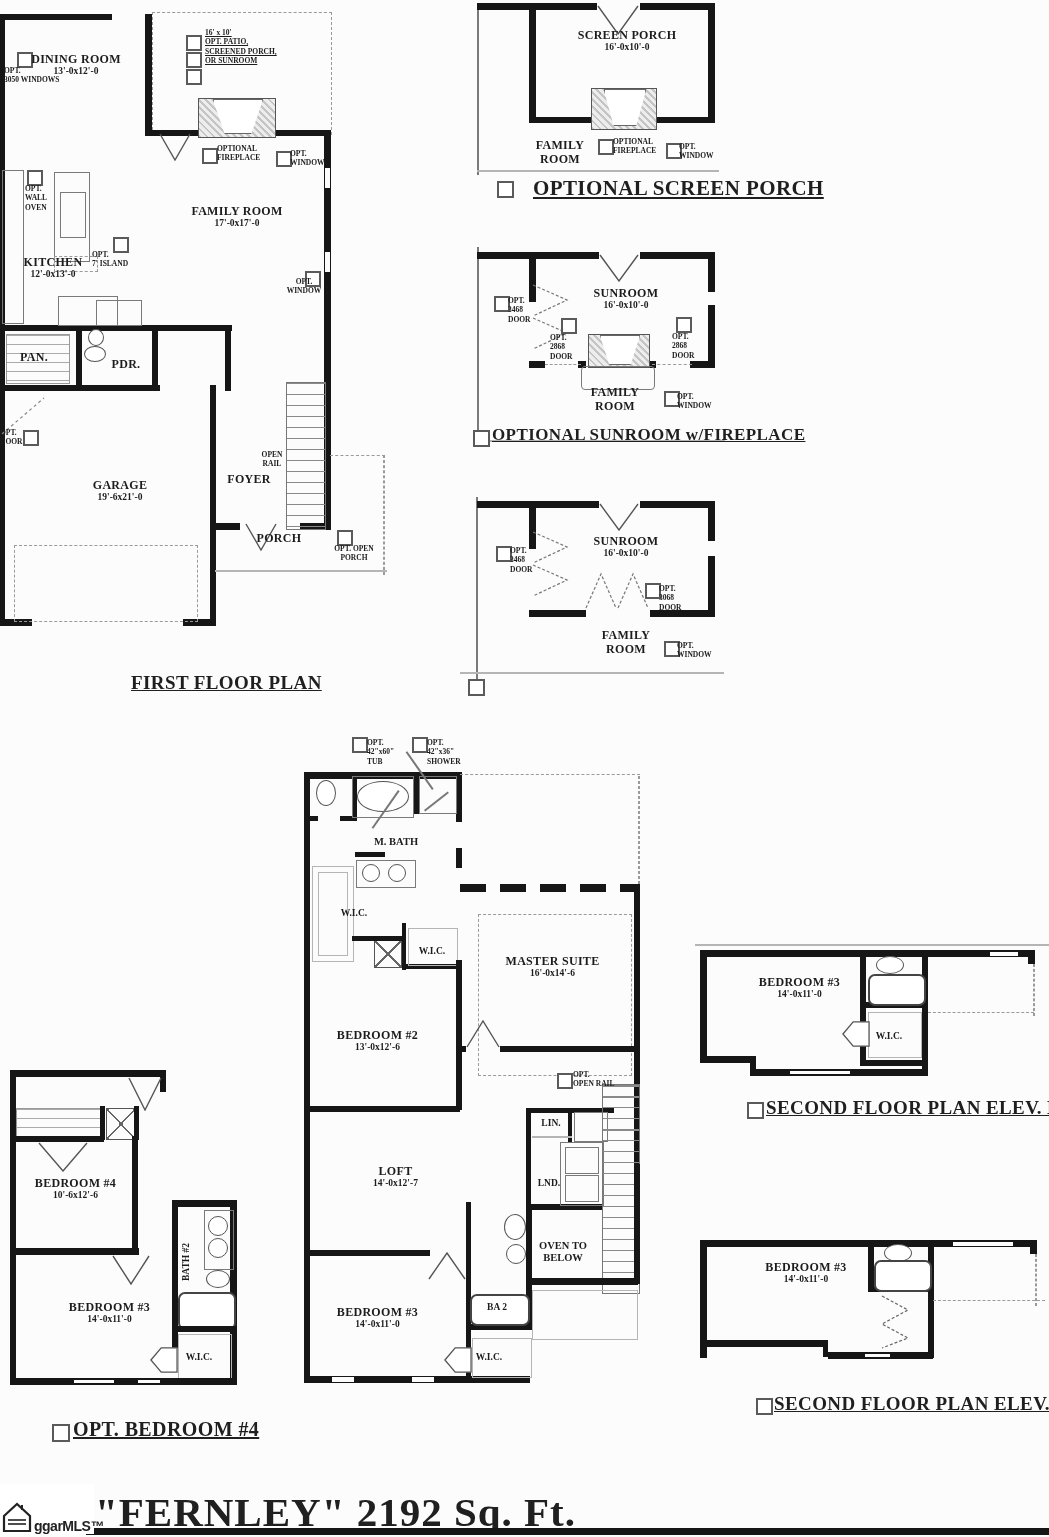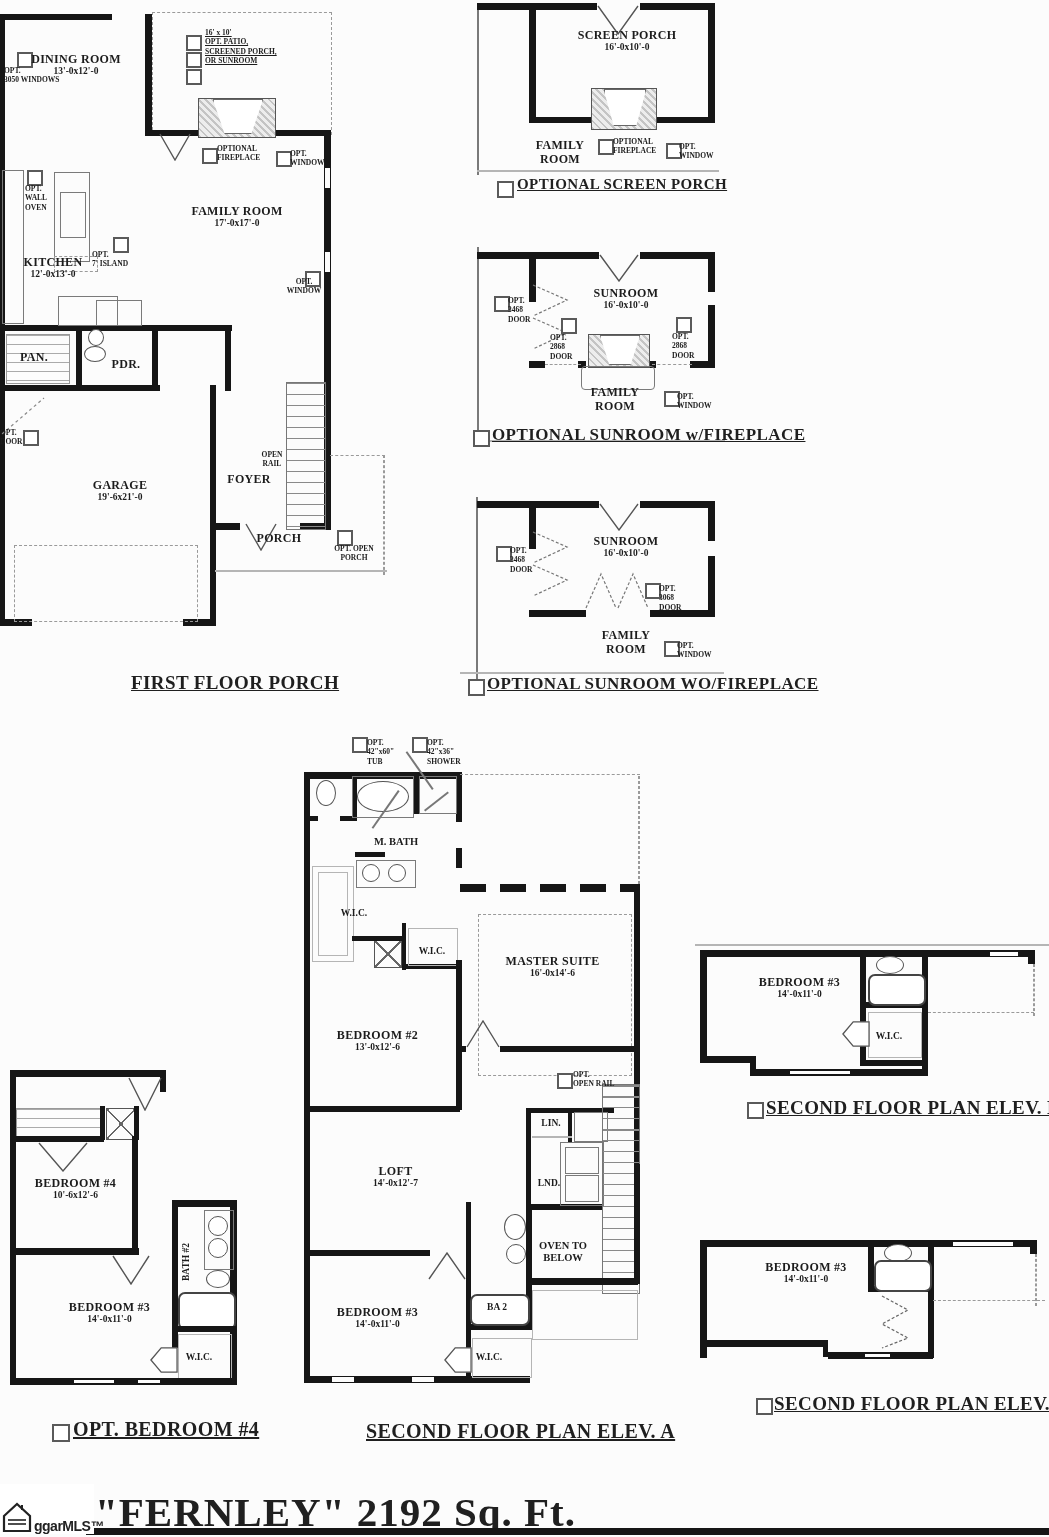--- a/index.html
+++ b/index.html
@@ -147,21 +147,21 @@
     <b class="lbl s7 left" style="left:0;top:428px;width:24px">OPT.
 DOOR</b>
     <b class="lbl room" style="left:84px;top:478px;width:72px">GARAGE
 19'-6x21'-0</b>
     <b class="lbl s7" style="left:250px;top:450px;width:44px">OPEN
 RAIL</b>
     <b class="lbl s12" style="left:222px;top:472px;width:54px">FOYER</b>
     <b class="lbl s12" style="left:250px;top:531px;width:58px">PORCH</b>
     <b class="lbl s7" style="left:324px;top:544px;width:60px">OPT. OPEN
 PORCH</b>
-    <b class="cap" style="left:131px;top:672px;font-size:19px">FIRST FLOOR PORCH</b>
+    <b class="cap" style="left:131px;top:672px;font-size:19px">FIRST FLOOR PLAN</b>
   </div>
 
   <div class="sec">
     <i class="tl" style="left:477px;top:3px;width:0;height:170px"></i>
     <i class="w" style="left:477px;top:3px;width:120px;height:7px"></i>
     <i class="w" style="left:640px;top:3px;width:75px;height:7px"></i>
     <i class="w" style="left:529px;top:3px;width:7px;height:119px"></i>
     <i class="w" style="left:708px;top:3px;width:7px;height:119px"></i>
     <i class="w" style="left:529px;top:117px;width:46px;height:6px"></i>
     <i class="w" style="left:575px;top:117px;width:140px;height:6px"></i>
@@ -176,21 +176,21 @@
     <i class="cb" style="left:666px;top:143px"></i>
     <b class="lbl room" style="left:577px;top:28px;width:100px">SCREEN PORCH
 16'-0x10'-0</b>
     <b class="lbl s7 left" style="left:613px;top:137px;width:50px">OPTIONAL
 FIREPLACE</b>
     <b class="lbl s7 left" style="left:679px;top:142px;width:40px">OPT.
 WINDOW</b>
     <b class="lbl s12" style="left:531px;top:138px;width:58px">FAMILY
 ROOM</b>
     <i class="cb" style="left:497px;top:181px;width:13px;height:13px"></i>
-    <b class="cap" style="left:517px;top:176px;font-size:15px">OPTIONAL SCREEN PORCH</b>
+    <b class="cap" style="left:533px;top:176px;font-size:21px">OPTIONAL SCREEN PORCH</b>
   </div>
 
   <div class="sec">
     <i class="tl" style="left:477px;top:247px;width:0;height:196px"></i>
     <i class="w" style="left:477px;top:252px;width:122px;height:7px"></i>
     <i class="w" style="left:640px;top:252px;width:75px;height:7px"></i>
     <i class="w" style="left:529px;top:252px;width:7px;height:50px"></i>
     <i class="w" style="left:708px;top:252px;width:7px;height:40px"></i>
     <i class="w" style="left:708px;top:305px;width:7px;height:62px"></i>
     <i class="w" style="left:529px;top:361px;width:16px;height:7px"></i>
@@ -264,21 +264,20 @@
 DOOR</b>
     <b class="lbl s7 left" style="left:659px;top:584px;width:30px">OPT.
 3068
 DOOR</b>
     <b class="lbl s12" style="left:596px;top:628px;width:60px">FAMILY
 ROOM</b>
     <b class="lbl s7 left" style="left:677px;top:641px;width:40px">OPT.
 WINDOW</b>
     <i class="tll" style="left:460px;top:672px;width:262px;height:0"></i>
     <i class="cb" style="left:468px;top:679px;width:13px;height:13px"></i>
-    <b class="cap" style="left:487px;top:674px;font-size:17px">OPTIONAL SUNROOM WO/FIREPLACE</b>
   </div>
 
   <div class="sec">
     <i class="w" style="left:304px;top:772px;width:6px;height:610px"></i>
     <i class="w" style="left:304px;top:772px;width:158px;height:7px"></i>
     <i class="w" style="left:456px;top:772px;width:6px;height:50px"></i>
     <i class="w" style="left:456px;top:848px;width:6px;height:20px"></i>
     <i class="w" style="left:352px;top:772px;width:5px;height:44px"></i>
     <i class="w" style="left:304px;top:816px;width:14px;height:5px"></i>
     <i class="w" style="left:340px;top:816px;width:17px;height:5px"></i>
@@ -368,21 +367,20 @@
     <b class="lbl s9" style="left:530px;top:1118px;width:42px">LIN.</b>
     <b class="lbl s9" style="left:528px;top:1178px;width:42px">LND.</b>
     <b class="lbl room" style="left:358px;top:1164px;width:75px">LOFT
 14'-0x12'-7</b>
     <b class="lbl s10" style="left:530px;top:1240px;width:66px">OVEN TO
 BELOW</b>
     <b class="lbl room" style="left:330px;top:1305px;width:95px">BEDROOM #3
 14'-0x11'-0</b>
     <b class="lbl s9" style="left:474px;top:1302px;width:46px">BA 2</b>
     <b class="lbl s9" style="left:466px;top:1352px;width:46px">W.I.C.</b>
-    <b class="cap" style="left:366px;top:1420px;font-size:20px">SECOND FLOOR PLAN ELEV. A</b>
   </div>
 
   <div class="sec">
     <i class="tll" style="left:695px;top:944px;width:354px;height:0"></i>
     <i class="w" style="left:700px;top:950px;width:335px;height:7px"></i>
     <i class="gap" style="left:990px;top:952px;width:28px;height:4px"></i>
     <i class="w" style="left:700px;top:950px;width:7px;height:112px"></i>
     <i class="w" style="left:700px;top:1056px;width:56px;height:7px"></i>
     <i class="w" style="left:750px;top:1056px;width:6px;height:20px"></i>
     <i class="w" style="left:750px;top:1069px;width:178px;height:7px"></i>

